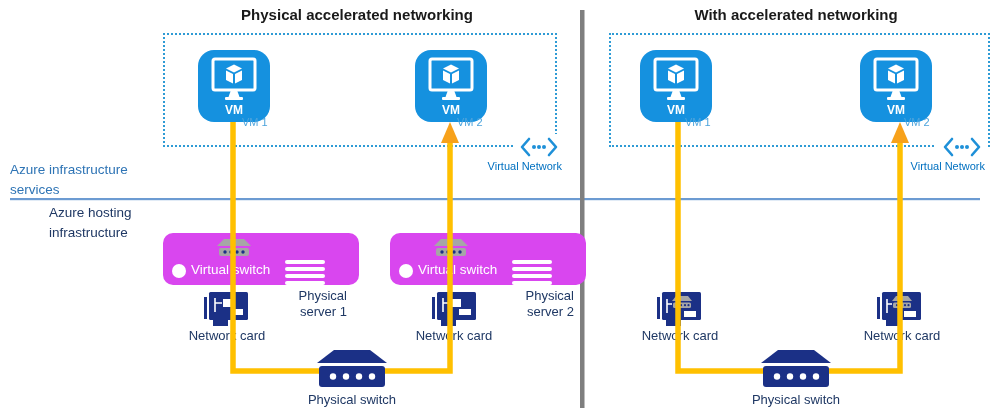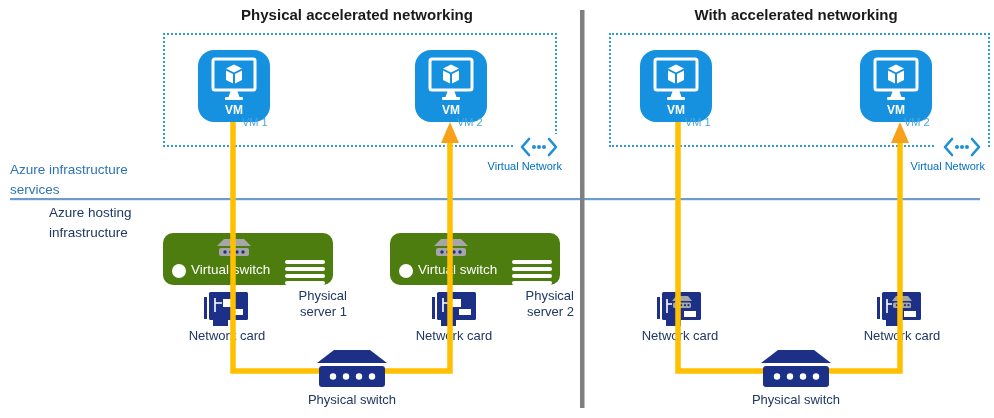--- a/index.html
+++ b/index.html
@@ -7,21 +7,21 @@
     position:relative;width:994px;height:418px;background:#fff;overflow:hidden;
     font-family:"Liberation Sans",sans-serif;
   }
   .abs{position:absolute;}
   .title{font-size:15px;font-weight:700;color:#1a1a1a;text-align:center;z-index:2;}
   .dotted-box{border:2px dotted #2E9BD5;box-sizing:border-box;z-index:1;}
   .vm-icon{width:72px;height:72px;background:#1591DF;border-radius:16px;z-index:2;}
   .vm-sub{font-size:11px;color:#4BA3DC;z-index:2;white-space:nowrap;}
   .vn-patch{background:#fff;z-index:2;display:flex;align-items:center;justify-content:center;}
   .vn-label{font-size:11px;color:#0070C0;text-align:right;z-index:2;white-space:nowrap;}
-  .vswitch-box{width:170px;height:52px;background:#4d7c0f;border-radius:10px;z-index:2;}
+  .vswitch-box{width:196px;height:52px;background:#d946ef;border-radius:10px;z-index:2;}
   .vswitch-dot{position:absolute;left:9px;top:31px;width:14px;height:14px;border-radius:50%;background:#fff;}
   .vswitch-label{position:absolute;left:28px;top:29px;color:#fff;font-size:13.5px;white-space:nowrap;}
   .vswitch-bars{position:absolute;left:122px;top:27px;width:40px;}
   .vswitch-bars div{height:3.5px;background:#fff;border-radius:2px;margin-bottom:3.5px;}
   .navy-lbl{font-size:13px;color:#1F3864;line-height:1.22;z-index:2;text-align:right;}
   .center{text-align:center;}
   .side-lbl-top{font-size:13.5px;color:#2E74B5;line-height:20px;z-index:2;}
   .side-lbl-bot{font-size:13.5px;color:#1F3864;line-height:20px;z-index:2;}
   .lines-layer{left:0;top:0;z-index:3;pointer-events:none;}
   .base-layer{left:0;top:0;z-index:1;pointer-events:none;}

